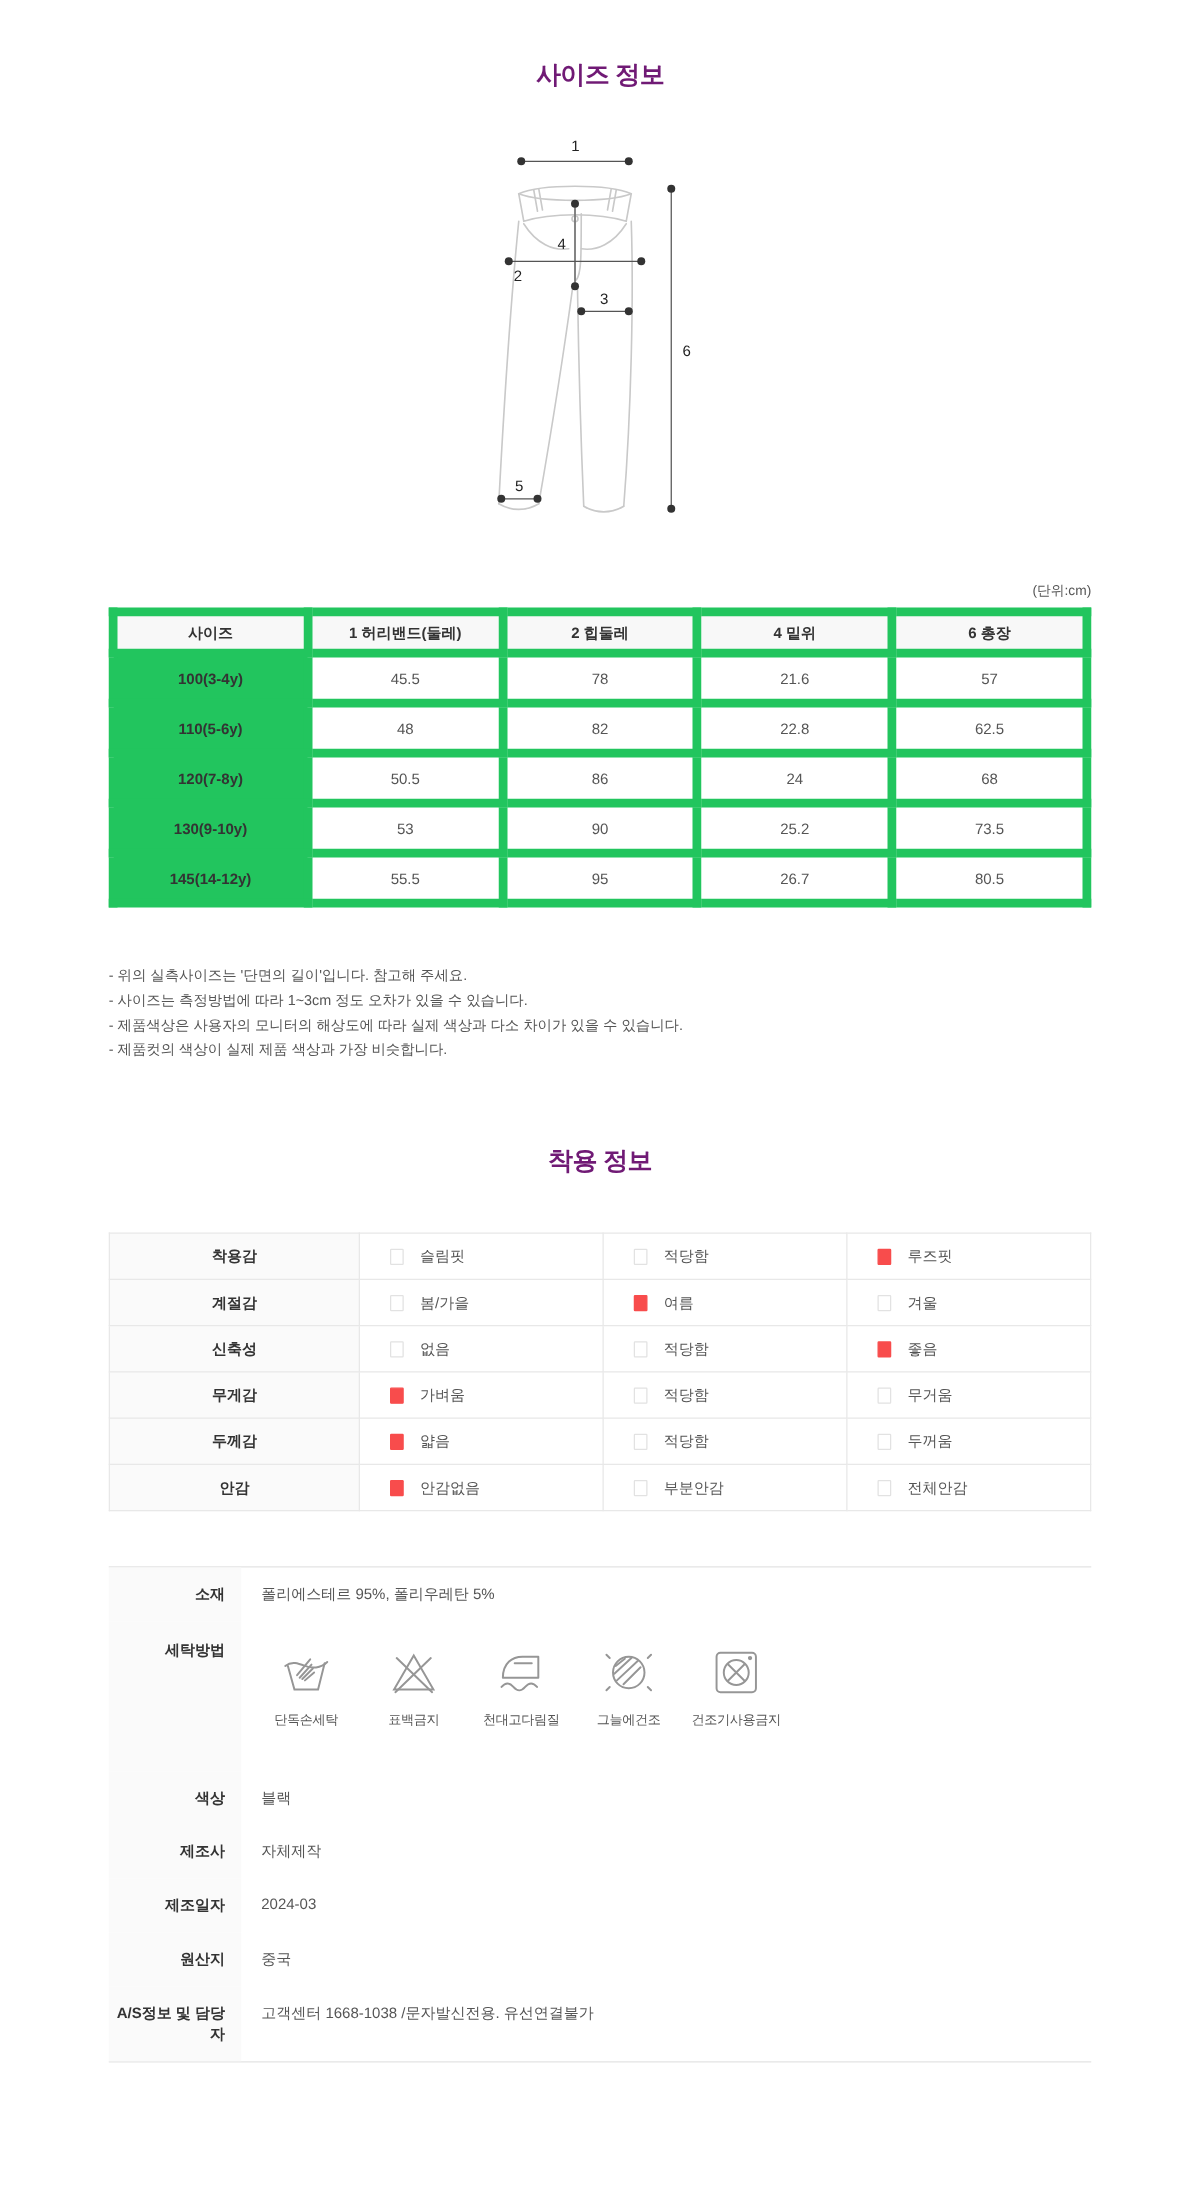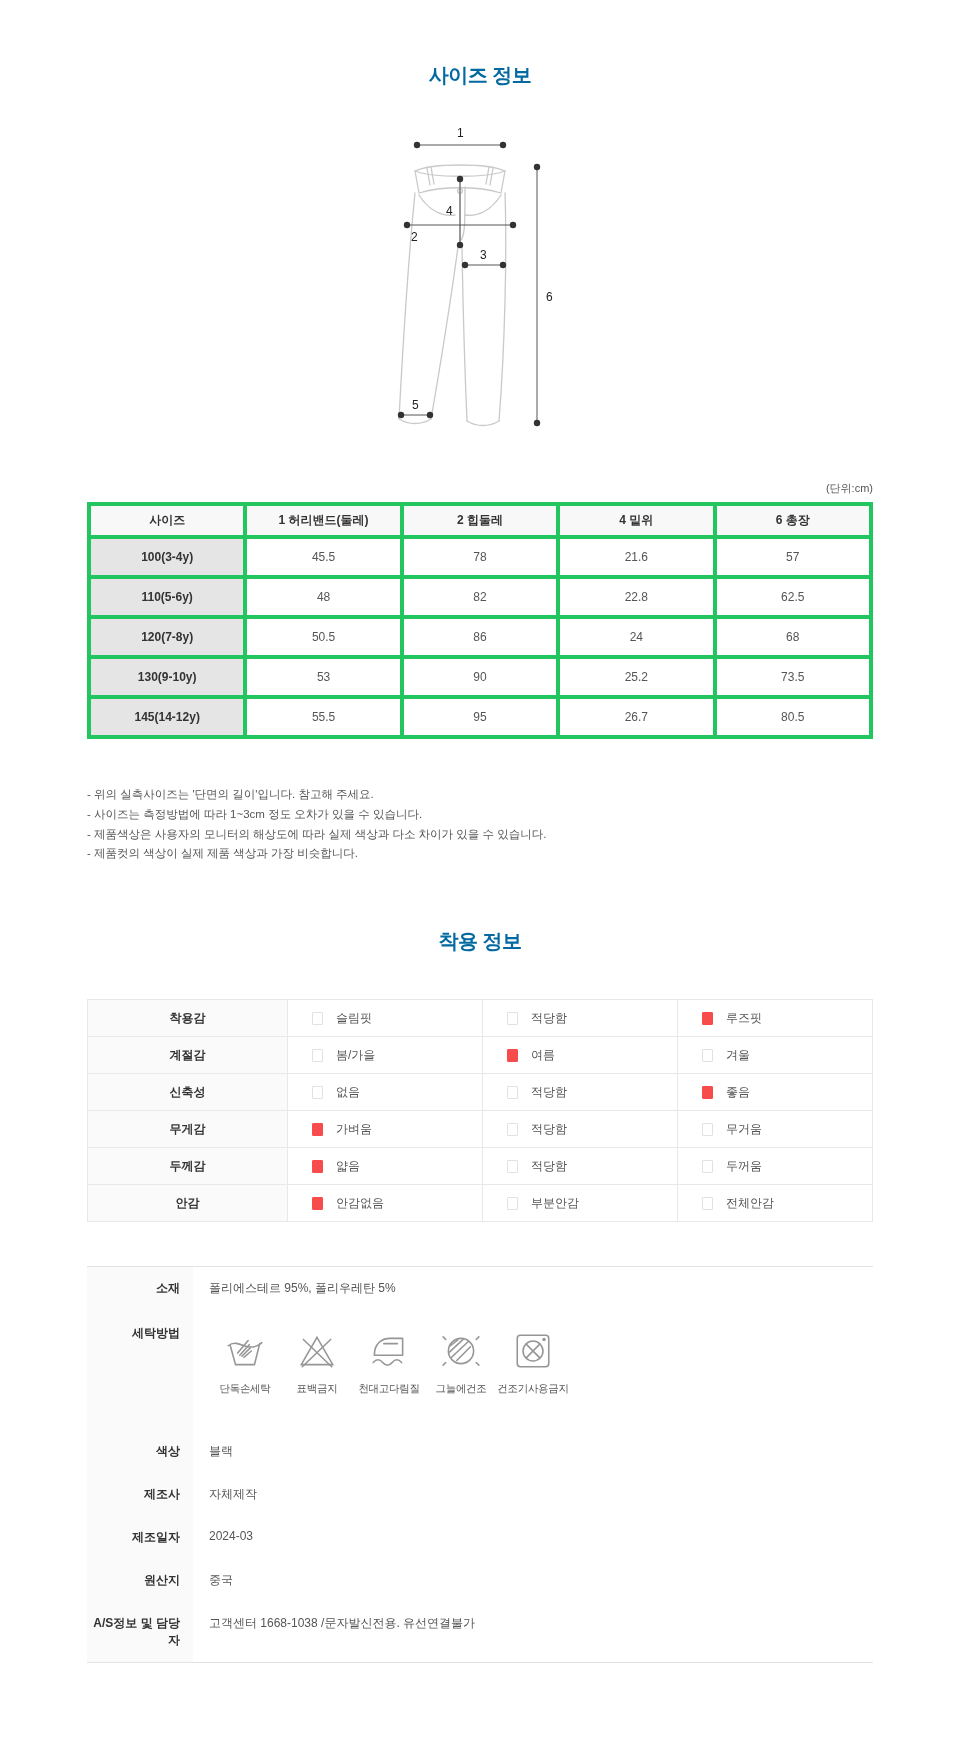--- a/index.html
+++ b/index.html
@@ -7,36 +7,36 @@
   body {
     width:960px;
     font-family:"Liberation Sans","DejaVu Sans",sans-serif;
     color:#333;
   }
   .page { width:960px; padding:46px 0 34px; }
   .content { width:786px; margin:0 auto; }
 
   .section-title {
     font-size:20px; font-weight:bold; text-align:center;
-    color:#0369a1; margin:16px; letter-spacing:-0.5px;
+    color:#701a75; margin:0; letter-spacing:-0.5px;
   }
 
   
   .diagram-wrap { width:230px; margin:34px auto 0; }
   .diagram-wrap svg { display:block; }
 
   
   .units-note { text-align:right; font-size:11px; color:#555; margin:18px 0 6px; }
   table.size-table { width:100%; border-collapse:collapse; table-layout:fixed; }
   .size-table th, .size-table td {
-    border:4px solid #22c55e; font-size:12px; text-align:center;
+    border:7px solid #22c55e; font-size:12px; text-align:center;
   }
   .size-table th { background:#f8f8f8; font-weight:bold; color:#333; height:33px; }
   .size-table td { height:40px; color:#555; }
-  .size-table td.size-col { background:#e5e5e5; font-weight:bold; color:#333; }
+  .size-table td.size-col { background:#22c55e; font-weight:bold; color:#333; }
 
   .notes { margin-top:46px; font-size:11.5px; color:#555; line-height:1.72; }
   .notes div { white-space:pre-wrap; }
 
   
   .fit-title { margin-top:64px; }
   table.fit-table { width:100%; border-collapse:collapse; table-layout:fixed; margin-top:44px; }
   .fit-table td { border:1px solid #e8e8e8; height:37px; font-size:12px; }
   .fit-table td.fit-label {
     background:#fafafa; font-weight:bold; text-align:center; color:#333; width:200px;
@@ -55,21 +55,21 @@
     margin-top:44px; border-top:1px solid #e3e3e3; border-bottom:1px solid #e3e3e3;
     display:grid; grid-template-columns:106px 1fr;
   }
   .d-label {
     background:#fafafa; text-align:right; padding:13px 13px 13px 0;
     font-weight:bold; font-size:12px; color:#333;
   }
   .d-value { padding:13px 0 13px 16px; font-size:12px; color:#555; }
   .d-label.tall { padding-top:15px; }
   .wash-cell { padding-top:20px; padding-bottom:34px; }
-  .wash-icons { display:flex; }
+  .wash-icons { display:flex; gap:14px; }
   .wash-item { min-width:72px; text-align:center; }
   .wash-item svg { display:block; margin:0 auto; }
   .wash-label { font-size:10.5px; color:#555; margin-top:10px; letter-spacing:-0.3px; }
 </style>
 </head>
 <body>
 
 <div class="page">
 
   <h1 class="section-title">사이즈 정보</h1>

